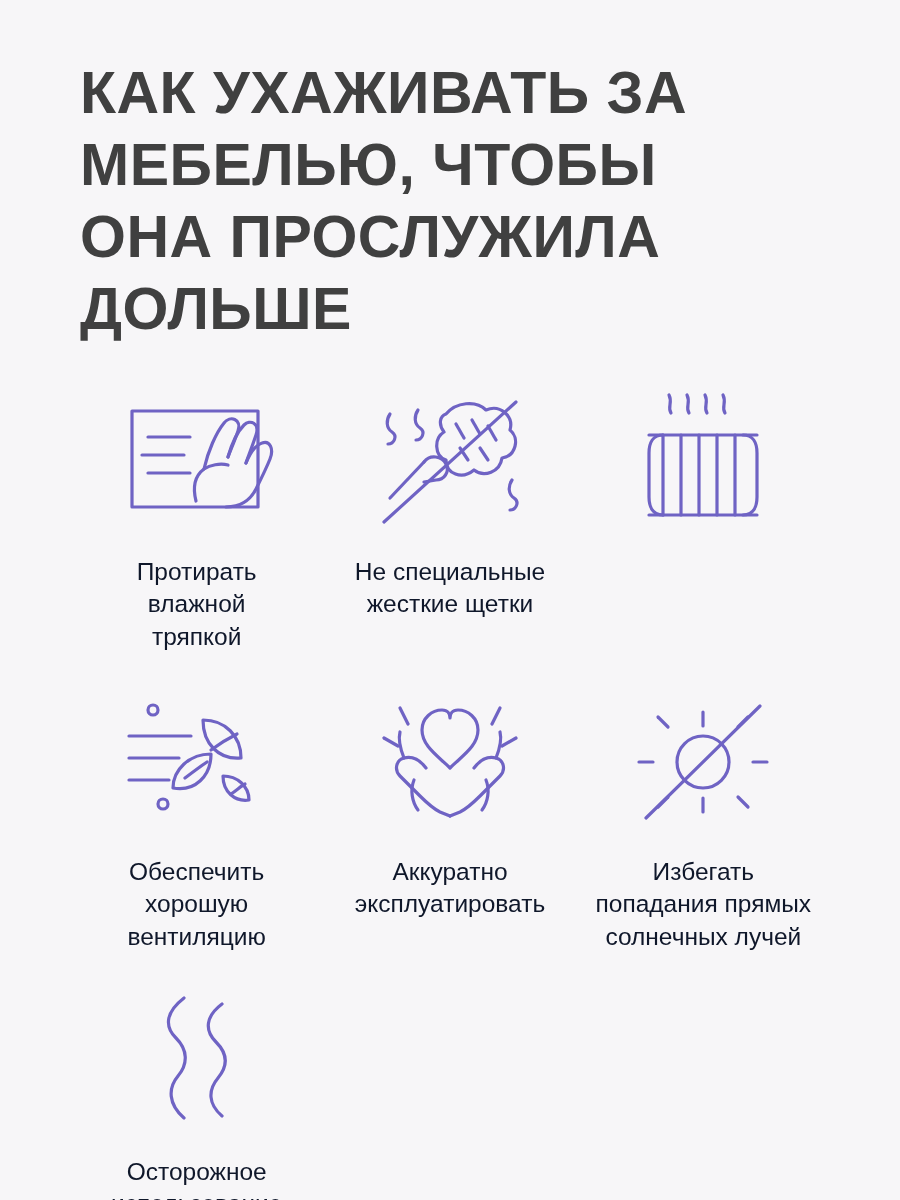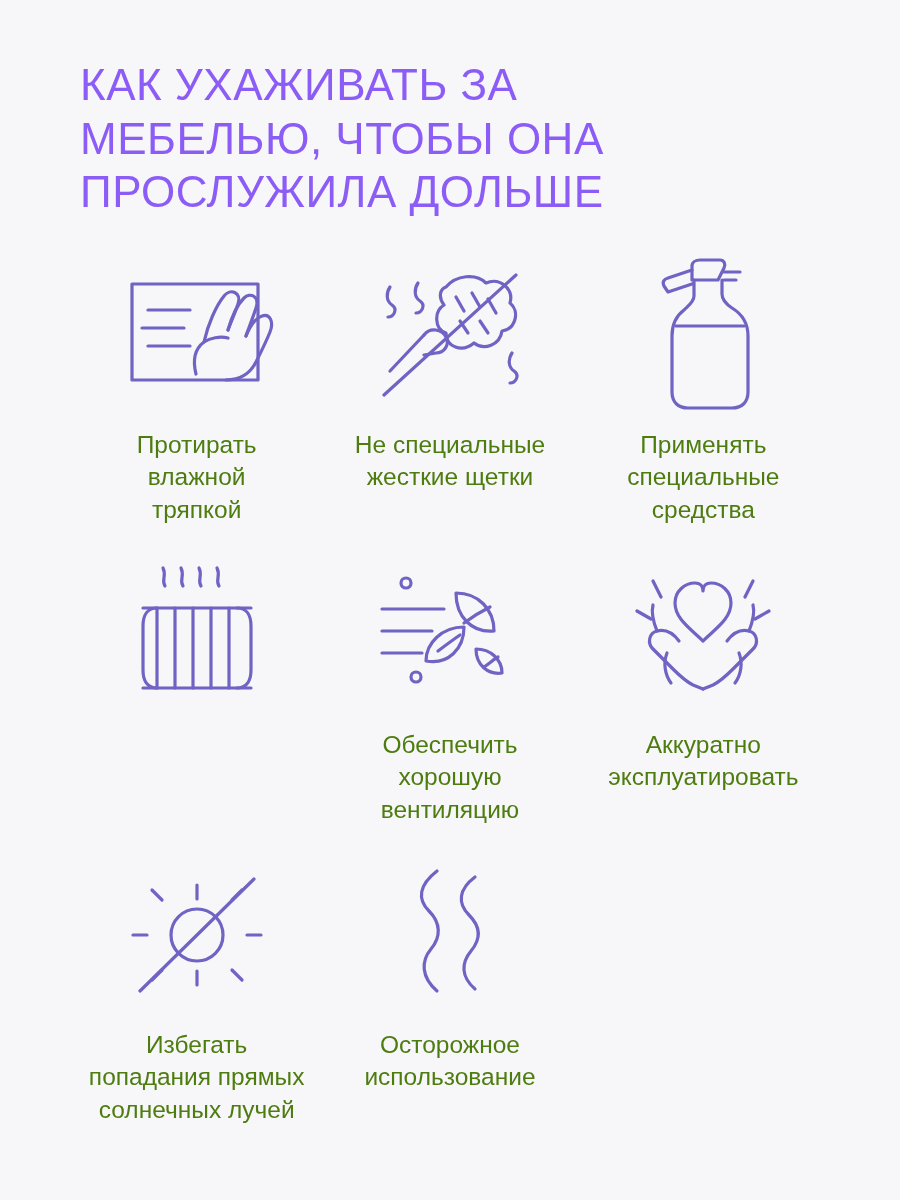--- a/index.html
+++ b/index.html
@@ -16,26 +16,26 @@
     overflow: hidden;
   }
   .poster {
     position: relative;
     width: 900px;
     height: 1200px;
     box-sizing: border-box;
     padding: 58px 70px 0 70px;
   }
   .title {
-    font-size: 44px;
+    font-size: 59px;
     line-height: 1.22;
-    font-weight: 400;
+    font-weight: 700;
     letter-spacing: 0.5px;
     text-transform: uppercase;
-    color: #8b5cf6;
+    color: #404040;
     margin: 0 0 8px 10px;
     max-width: 640px;
   }
   .grid {
     margin-top: 28px;
     display: grid;
     grid-template-columns: repeat(3, 1fr);
     grid-template-rows: repeat(3, 300px);
     column-gap: 0px;
     row-gap: 0px;
@@ -54,21 +54,21 @@
     justify-content: center;
   }
   .icon-wrap svg {
     display: block;
   }
   .caption {
     margin-top: 2px;
     font-size: 24.5px;
     line-height: 1.32;
     text-align: center;
-    color: #4d7c0f;
+    color: #0f172a;
     max-width: 250px;
     white-space: pre-line;
     font-weight: 400;
   }
   .cell-7 .caption, .cell-9 .caption { max-width: 262px; }
   .cell-4 .caption { max-width: 270px; }
   .cell-6 .caption { max-width: 260px; }
 </style>
 </head>
 <body>
@@ -111,35 +111,20 @@
           <path d="M30 30 C26 36 26 44 32 48 C38 52 34 60 28 60"></path>
           <path d="M58 26 C54 32 54 40 60 44 C66 48 62 56 56 56"></path>
           <path d="M152 96 C148 102 148 110 154 114 C160 118 156 126 150 126"></path>
           <path d="M24 138 L156 18"></path>
         </svg>
       </div>
       <div class="caption">Не специальные
 жесткие щетки</div>
     </div>
 
-    <div class="cell cell-3">
-      <div class="icon-wrap">
-        <svg width="150" height="170" viewBox="0 0 150 170" fill="none" stroke="#6f63c4" stroke-width="3.2" stroke-linecap="round" stroke-linejoin="round">
-          <path d="M64 14 C64 10 68 8 72 8 L92 8 C96 8 98 12 96 16 L90 28 L64 28 Z"></path>
-          <path d="M64 18 L40 26 C36 27 34 30 36 34 L40 40 L64 32"></path>
-          <path d="M66 28 L66 44 C66 50 60 54 56 58 C48 64 44 74 44 84 L44 140 C44 150 50 156 60 156 L104 156 C114 156 120 150 120 140 L120 84 C120 72 114 62 104 56 C98 52 94 48 94 42 L94 28"></path>
-          <path d="M48 74 L116 74"></path>
-          <path d="M96 20 L112 20"></path>
-          <path d="M96 28 L108 28"></path>
-        </svg>
-      </div>
-      <div class="caption">Применять
-специальные
-средства</div>
-    </div>
 
 
     <div class="cell cell-5">
       <div class="icon-wrap">
         <svg width="160" height="170" viewBox="0 0 160 170" fill="none" stroke="#6f63c4" stroke-width="3.2" stroke-linecap="round" stroke-linejoin="round">
           <path d="M48 34 C44 28 50 24 46 16"></path>
           <path d="M66 34 C62 28 68 24 64 16"></path>
           <path d="M84 34 C80 28 86 24 82 16"></path>
           <path d="M102 34 C98 28 104 24 100 16"></path>
           <path d="M26 56 L134 56"></path>

